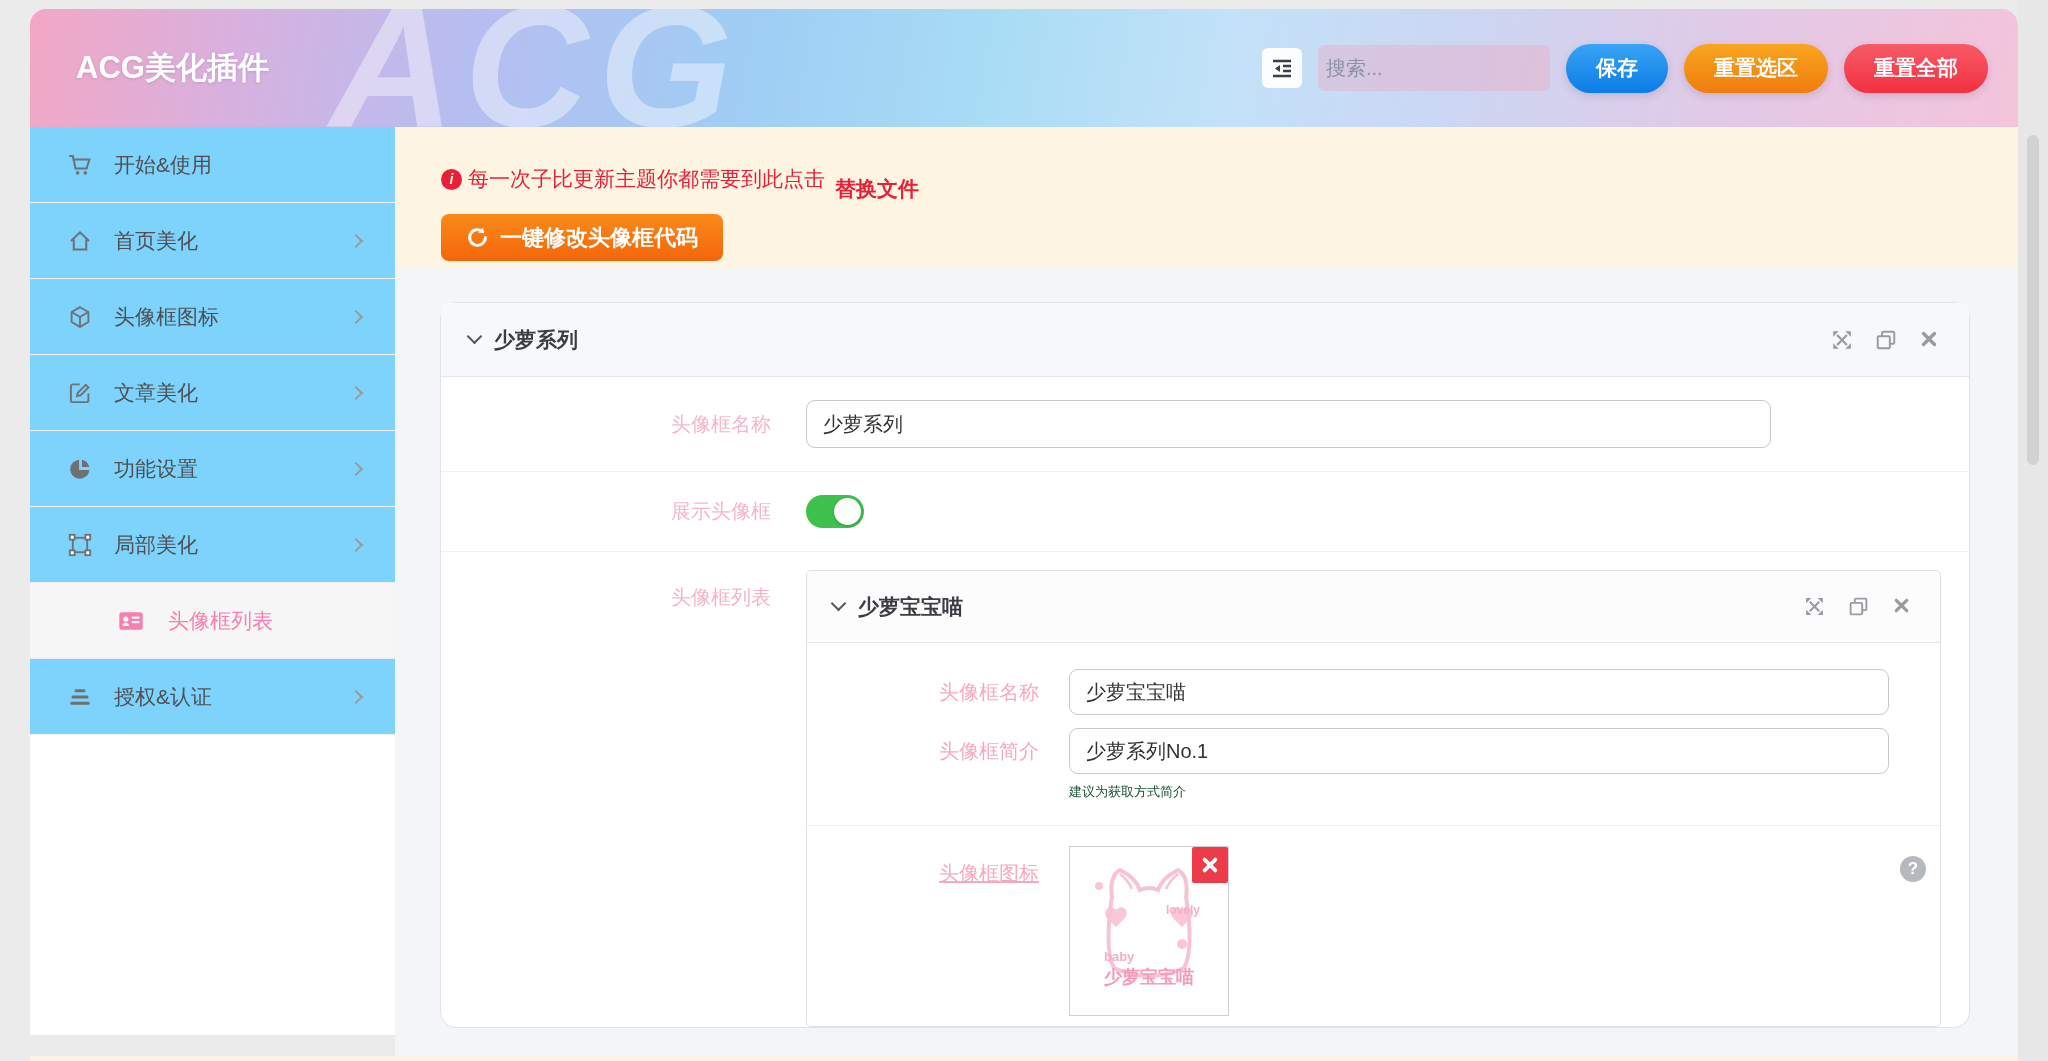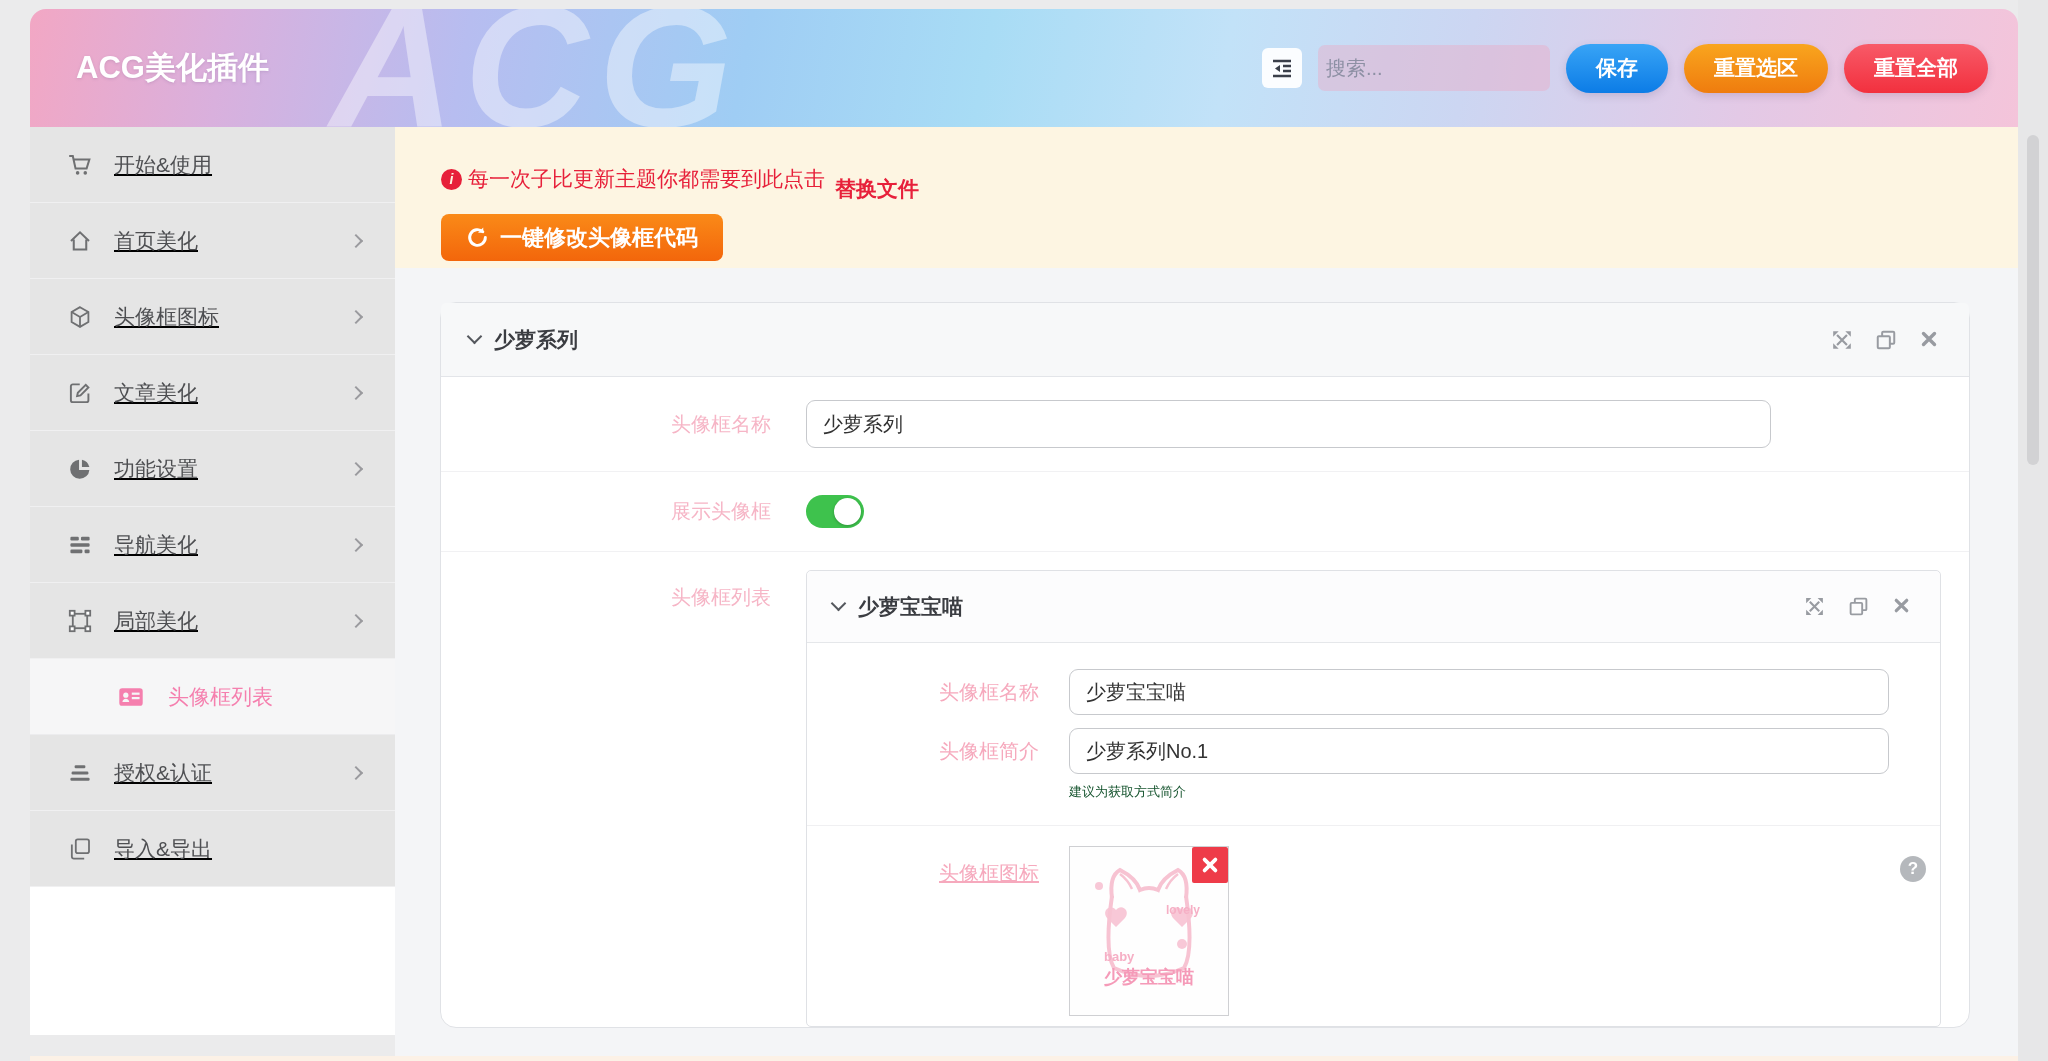--- a/index.html
+++ b/index.html
@@ -39,21 +39,21 @@
     box-shadow:0 3px 8px rgba(80,60,100,.18);
   }
   .pill.save{ background:linear-gradient(180deg,#38a4f6,#0c7ce6); }
   .pill.warn{ background:linear-gradient(180deg,#f9a51e,#ef7c0e); }
   .pill.danger{ background:linear-gradient(180deg,#f85a68,#f2303e); }
 
   
   .sidebar{ position:absolute; left:30px; top:127px; width:365px; height:908px; background:#fff; }
   .side-item{
     height:76px; display:flex; align-items:center; padding:0 34px 0 38px;
-    border-bottom:1px solid #f0f0f1; cursor:pointer; background:#e5e5e5;text-decoration:underline;
+    border-bottom:1px solid #f0f0f1; cursor:pointer; background:#7dd3fc;
   }
   .side-item .s-icon{ width:24px; height:24px; color:#6f7072; flex:none; display:flex; }
   .side-item .s-label{ margin-left:22px; font-size:21px; color:#4e4f52; }
   .side-item .chev{ margin-left:auto; width:10px; height:10px; border-right:2.2px solid #9a9a9e; border-bottom:2.2px solid #9a9a9e; transform:rotate(-45deg); }
   .side-item .chev.down{ transform:rotate(45deg); margin-top:-4px; }
   .side-sub{
     height:76px; display:flex; align-items:center; padding-left:88px;
     background:#f6f6f7; border-bottom:1px solid #ececee; cursor:pointer;
   }
   .side-sub .s-icon{ width:26px; height:26px; color:#f57fae; display:flex; }
@@ -214,33 +214,20 @@
       <span class="s-icon">
         <svg width="24" height="24" viewBox="0 0 20 20">
             <path d="M9.2 2.2a8 8 0 1 0 8.6 8.6H9.2z" fill="currentColor"></path>
             <path d="M11.6 8.4h6.2a8 8 0 0 0-6.2-6.2z" fill="currentColor"></path>
           </svg>
       </span>
       <span class="s-label">功能设置</span>
       <span class="chev"></span>
     </div>
 
-    <div class="side-item">
-      <span class="s-icon">
-        <svg width="24" height="24" viewBox="0 0 20 20" fill="currentColor">
-            <rect x="2" y="3.2" width="7" height="3" rx="1"></rect>
-            <rect x="10.8" y="3.2" width="7.2" height="3" rx="1"></rect>
-            <rect x="2" y="8.5" width="16" height="3" rx="1"></rect>
-            <rect x="2" y="13.8" width="10" height="3" rx="1"></rect>
-            <rect x="13.8" y="13.8" width="4.2" height="3" rx="1"></rect>
-          </svg>
-      </span>
-      <span class="s-label">导航美化</span>
-      <span class="chev"></span>
-    </div>
 
     <div class="side-item">
       <span class="s-icon">
         <svg width="24" height="24" viewBox="0 0 20 20" fill="none" stroke="currentColor" stroke-width="1.5">
             <rect x="4" y="4" width="12" height="12"></rect>
             <rect x="1.5" y="1.5" width="4" height="4" fill="#fff"></rect>
             <rect x="14.5" y="1.5" width="4" height="4" fill="#fff"></rect>
             <rect x="1.5" y="14.5" width="4" height="4" fill="#fff"></rect>
             <rect x="14.5" y="14.5" width="4" height="4" fill="#fff"></rect>
           </svg>
@@ -268,29 +255,20 @@
         <svg width="24" height="24" viewBox="0 0 20 20" fill="currentColor">
             <rect x="5.5" y="3.6" width="9" height="2.4" rx="1"></rect>
             <rect x="3" y="8.8" width="14" height="2.4" rx="1"></rect>
             <rect x="2" y="14" width="16" height="2.4" rx="1"></rect>
           </svg>
       </span>
       <span class="s-label">授权&amp;认证</span>
       <span class="chev"></span>
     </div>
 
-    <div class="side-item">
-      <span class="s-icon">
-        <svg width="24" height="24" viewBox="0 0 20 20" fill="none" stroke="currentColor" stroke-width="1.5">
-            <rect x="6.5" y="2" width="11" height="11.5" rx="1.6"></rect>
-            <path d="M13.5 18H5a1.8 1.8 0 0 1-1.8-1.8V6.2"></path>
-          </svg>
-      </span>
-      <span class="s-label">导入&amp;导出</span>
-    </div>
 
   </aside>
 
   <main class="content">
 
     <div class="notice">
       <div class="notice-line">
         <span class="info-dot">i</span>
         <span>每一次子比更新主题你都需要到此点击</span>
         <a class="notice-link">替换文件</a>

